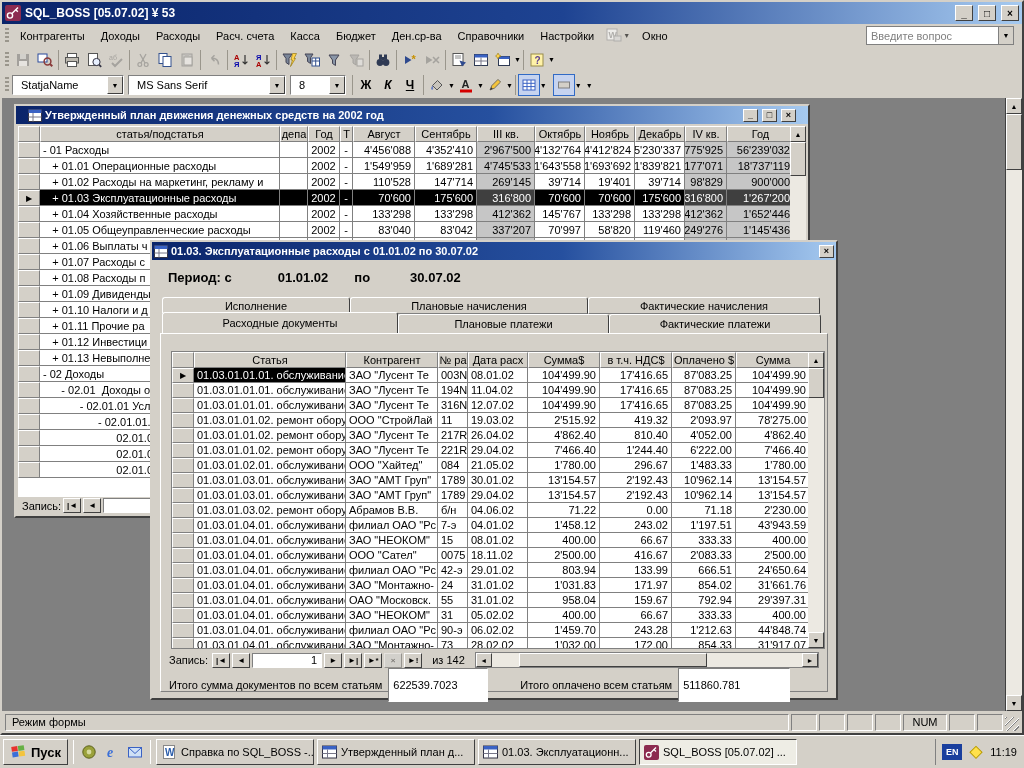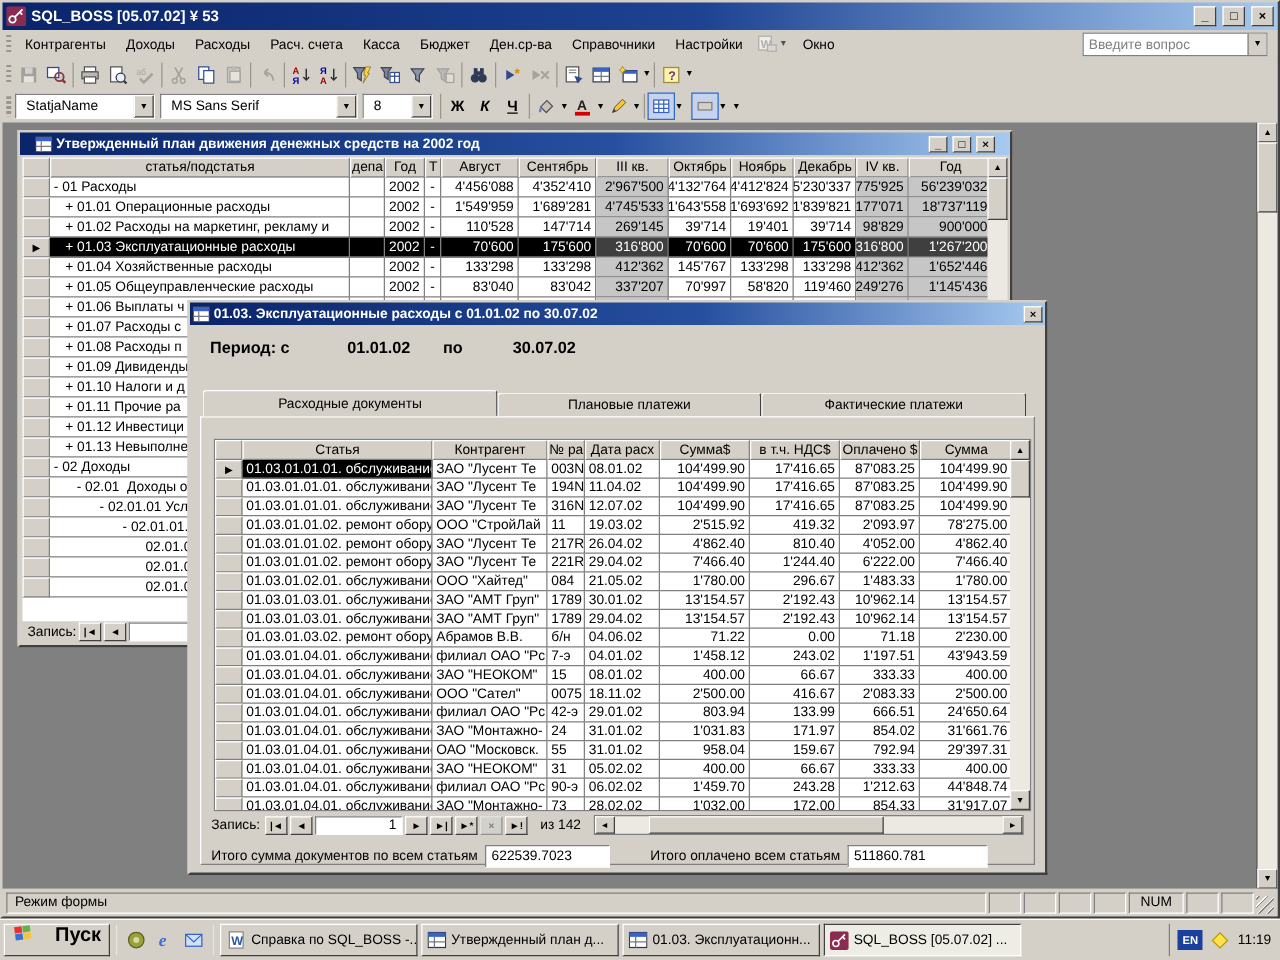--- a/index.html
+++ b/index.html
@@ -81,34 +81,34 @@
 .dc{border-right:1px solid #808080;border-bottom:1px solid #808080;padding:0 3px;display:flex;align-items:center;white-space:pre;overflow:hidden}
 .drow .dc:nth-child(n+5){justify-content:flex-end}
 .drow.sel .dc:nth-child(1){background:#000;color:#fff}
 .dvscroll{position:absolute;right:0;top:0;width:16px;height:100%;background:#ECE9E2;display:flex;flex-direction:column}
 .dnav{position:absolute;left:8px;right:8px;top:317px;height:18px;display:flex;align-items:center;gap:2px}
 .dnav .lbl{margin-right:2px}
 .ofl{margin:0 8px;white-space:nowrap}
 .hscroll{flex:1;height:16px;background:#ECE9E2;border:1px solid #808080;display:flex}
 .hthumb{width:55%;background:#D4D0C8;border:1px solid;border-color:#fff #404040 #404040 #fff;margin-left:8%}
 .totals{position:absolute;left:8px;right:8px;top:341px;height:20px;display:flex;align-items:center;white-space:nowrap}
-.tinput{height:18px;background:#fff;border:1px solid;border-color:#808080 #fff #fff #808080;padding:0 4px;display:flex;align-items:center;margin-left:6px}
+.tinput{height:18px;background:#fff;border:1px solid;border-color:#808080 #fff #fff #808080;padding:16px 4px;display:flex;align-items:center;margin-left:6px}
 .tinput.w1{width:100px}
 .tinput.w2{width:112px}
 .totals .lbl2{margin-left:32px}
 
 .statusbar{position:absolute;left:0;bottom:0;width:1020px;height:22px;background:#D4D0C8;display:flex;align-items:center;gap:2px;padding:2px 3px}
 .spanel{height:17px;border:1px solid;border-color:#808080 #fff #fff #808080;display:flex;align-items:center;padding:0 6px}
 .spanel.big{flex:1}
 .spanel.sm{width:26px}
 .spanel.num{width:44px;justify-content:center}
 .sgrip{width:14px;height:14px;background:repeating-linear-gradient(135deg,#fff 0 1px,#808080 1px 2px,#D4D0C8 2px 5px);align-self:flex-end}
 
 .taskbar{position:absolute;left:0;bottom:0;width:1024px;height:33px;background:#D4D0C8;border-top:1px solid #fff;display:flex;align-items:center;gap:3px;padding:0 3px}
-.startbtn{height:26px;border:1px solid;border-color:#fff #404040 #404040 #fff;background:#D4D0C8;display:flex;gap:18px;padding:0 6px;font-weight:bold;font-size:16px}
+.startbtn{height:26px;border:1px solid;border-color:#fff #404040 #404040 #fff;background:#D4D0C8;display:flex;align-items:center;gap:5px;padding:0 6px;font-weight:bold;font-size:13px}
 .qlicon{width:20px;height:22px;display:flex;align-items:center;justify-content:center}
 .taskbtn{width:158px;height:26px;border:1px solid;border-color:#fff #404040 #404040 #fff;background:#D4D0C8;display:flex;align-items:center;gap:4px;padding:0 4px;white-space:nowrap;overflow:hidden}
 .taskbtn.active{border-color:#404040 #fff #fff #404040;background:#EEEDE5;font-weight:normal}
 .tsep2{width:1px;height:24px;background:#808080;margin:0 2px;border-right:1px solid #fff}
 .tray{margin-left:auto;display:flex;align-items:center;gap:5px;border-left:1px solid #808080;padding-left:6px;height:26px}
 .enbadge{width:20px;height:16px;background:#1A3F9E;color:#fff;font-weight:bold;font-size:9px;display:flex;align-items:center;justify-content:center}
 .clock{font-size:11px;padding-right:4px}
 svg{display:block}
 </style>
 </head>
@@ -525,20 +525,26 @@
           <span class="wt">01.03. Эксплуатационные расходы с 01.01.02 по 30.07.02</span>
           <span class="wbtn small">×</span>
         </div>
         <div class="dbody">
           <div class="period">
             <span>Период: с</span>
             <span class="pv1">01.01.02</span>
             <span class="pv2">по</span>
             <span class="pv3">30.07.02</span>
           </div>
+          <div class="tabs1">
+
+          <span class="tab">Исполнение</span>
+              <span class="tab">Плановые начисления</span>
+              <span class="tab">Фактические начисления</span>
+            </div>
           <div class="tabs2">
 
           <span class="tab">Расходные документы</span>
               <span class="tab">Плановые платежи</span>
               <span class="tab">Фактические платежи</span>
             </div>
           <div class="page">
             <div class="dtable">
               <div class="dhead">
                 <span class="hsel"></span>

